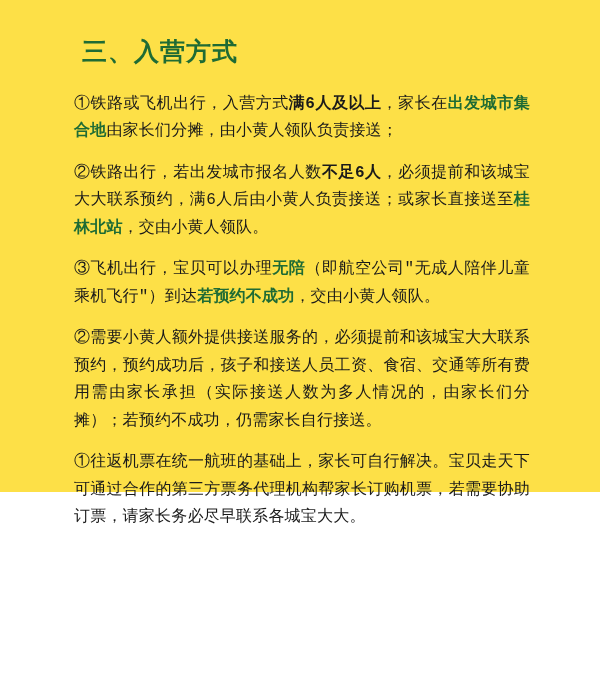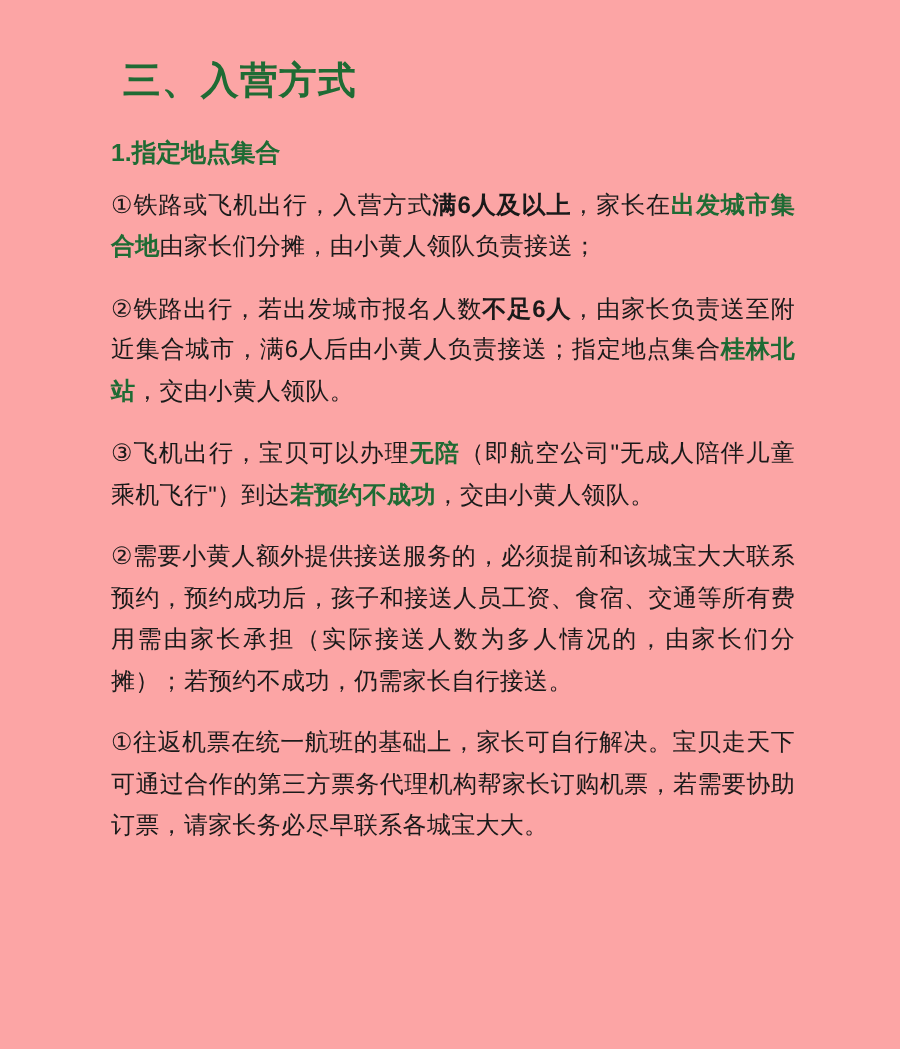--- a/index.html
+++ b/index.html
@@ -10,24 +10,25 @@
   body {
     width: 600px;
     height: 699px;
     font-family: "Liberation Sans", "DejaVu Sans", sans-serif;
     color: #2b2b2b;
     overflow: hidden;
   }
   .page {
     position: relative;
     width: 600px;
-    height: 699px;
+    height: 492px;
     box-sizing: border-box;
     padding: 24px 70px 0 74px;
-    background: #fca5a5;
+    background: #fde047;
+    font-family: Liberation Mono, monospace;
   }
   .title {
     font-size: 25px;
     font-weight: bold;
     color: #1f6b34;
     letter-spacing: 1px;
     margin: 14px 0 20px 8px;
     line-height: 1.3;
   }
   .subhead {
@@ -53,20 +54,19 @@
     font-weight: bold;
     color: #1a1a1a;
   }
 </style>
 </head>
 <body>
 
 <div class="page">
   <h1 class="title">三、入营方式</h1>
   <div id="content">
-      <h2 class="subhead">1.指定地点集合</h2>
       <p class="para"><span>①铁路或飞机出行，入营方式</span><span class="bold">满6人及以上</span><span>，家长在</span><span class="hl">出发城市集合地</span><span>由家长们分摊，由小黄人领队负责接送；</span></p>
-      <p class="para"><span>②铁路出行，若出发城市报名人数</span><span class="bold">不足6人</span><span>，由家长负责送至附近集合城市，满6人后由小黄人负责接送；指定地点集合</span><span class="hl">桂林北站</span><span>，交由小黄人领队。</span></p>
+      <p class="para"><span>②铁路出行，若出发城市报名人数</span><span class="bold">不足6人</span><span>，必须提前和该城宝大大联系预约，满6人后由小黄人负责接送；或家长直接送至</span><span class="hl">桂林北站</span><span>，交由小黄人领队。</span></p>
       <p class="para"><span>③飞机出行，宝贝可以办理</span><span class="hl">无陪</span><span>（即航空公司"无成人陪伴儿童乘机飞行"）到达</span><span class="hl">若预约不成功</span><span>，交由小黄人领队。</span></p>
       <p class="para"><span>②需要小黄人额外提供接送服务的，必须提前和该城宝大大联系预约，预约成功后，孩子和接送人员工资、食宿、交通等所有费用需由家长承担（实际接送人数为多人情况的，由家长们分摊）；若预约不成功，仍需家长自行接送。</span></p>
       <p class="para"><span>①往返机票在统一航班的基础上，家长可自行解决。宝贝走天下可通过合作的第三方票务代理机构帮家长订购机票，若需要协助订票，请家长务必尽早联系各城宝大大。</span></p>
     </div>
 </div>
 
 </body></html>

